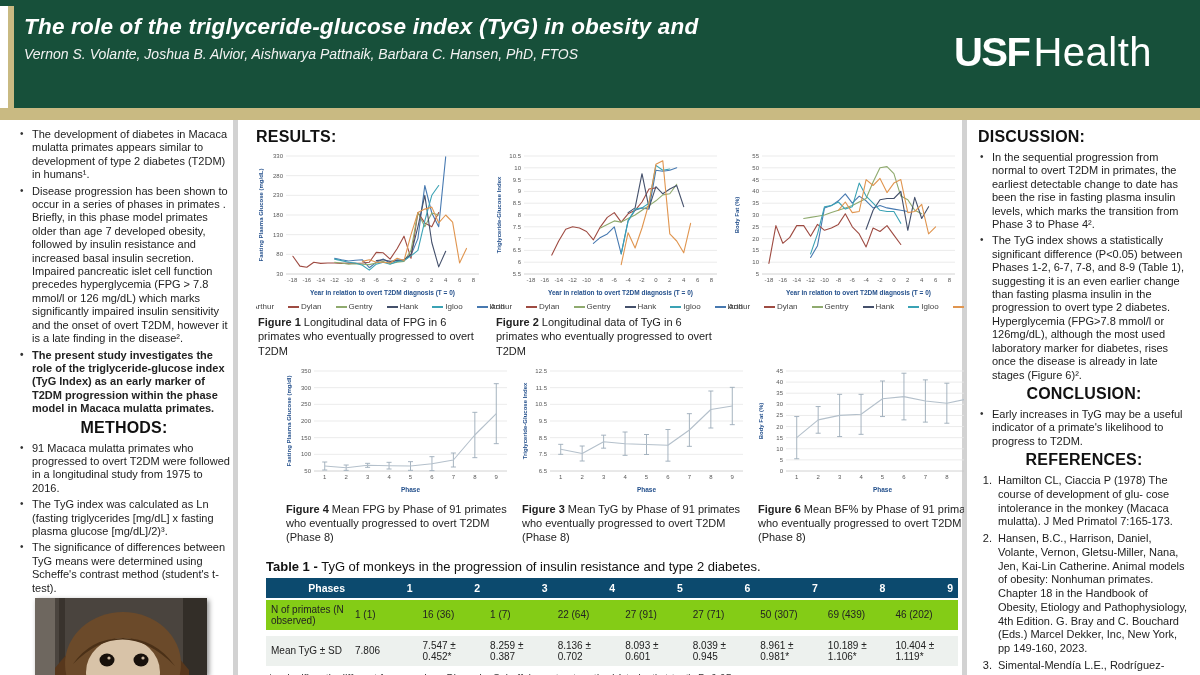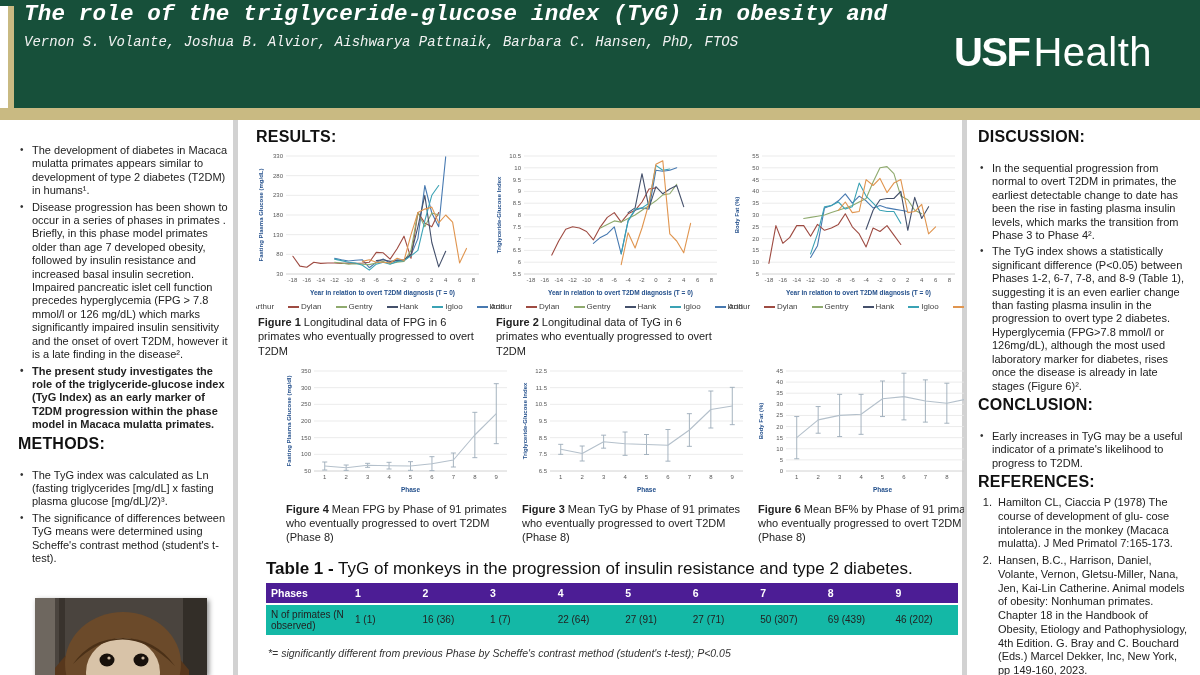--- a/index.html
+++ b/index.html
@@ -2,59 +2,59 @@
 <html><head>
 <meta charset="utf-8">
 <style>
   html,body{margin:0;padding:0;background:#e9e9e9;}
   .poster{position:relative;width:1200px;height:675px;background:#ffffff;overflow:hidden;
     font-family:"Liberation Sans",sans-serif;color:#222;}
   
   .hdr{position:absolute;left:0;top:0;width:1200px;height:108px;background:#17503a;}
   .hdr-white-edge{position:absolute;left:0;top:6px;width:8px;height:102px;background:#ffffff;}
   .hdr-tan-edge{position:absolute;left:8px;top:6px;width:6px;height:102px;background:#c9ba82;}
-  .hdr-text{position:absolute;left:24px;top:0;width:900px;font-family:Liberation Mono, monospace;}
+  .hdr-text{position:absolute;left:24px;top:12px;width:900px;}
   .hdr-title{margin:0;color:#fff;font-size:22.5px;line-height:1.3;font-weight:bold;font-style:italic;letter-spacing:.2px;}
   .hdr-authors{margin-top:5px;color:#f2f2f2;font-size:14px;font-style:italic;}
   .logo{position:absolute;right:48px;top:32px;color:#fff;font-size:40px;line-height:1;white-space:nowrap;}
   .logo-b{font-weight:700;letter-spacing:-1.5px;margin-right:4px;}
   .logo-l{font-weight:400;letter-spacing:.5px;}
   .tan-strip{position:absolute;left:0;top:108px;width:1200px;height:12px;background:#c9ba82;}
   
   .sep{position:absolute;top:120px;bottom:0;width:5px;background:#d2d2d2;}
   .sep1{left:233px;} .sep2{left:962px;}
   .col{position:absolute;top:128px;bottom:0;overflow:hidden;}
   .col-left{left:18px;width:212px;}
   .col-mid{left:256px;width:708px;}
   .col-right{left:978px;width:212px;}
   h2.sec{margin:0 0 5px 0;font-size:16px;font-weight:bold;color:#111;letter-spacing:.2px;}
-  .sec-gap{margin-top:13px;}
-  ul.blist{list-style:none;margin:16px 0 2px 0;padding:0;font-size:11px;line-height:1.22;}
+  .sec-gap{margin-top:13px;text-align:center;}
+  ul.blist{list-style:none;margin:0 0 2px 0;padding:0;font-size:11px;line-height:1.22;}
   ul.blist li{position:relative;padding-left:14px;margin-bottom:3px;}
   ul.blist li::before{content:"\2022";position:absolute;left:2px;top:0;font-size:10px;color:#333;}
   ul.blist li.b{font-weight:bold;}
   ol.rlist{margin:0;padding:0 0 0 17px;font-size:11px;line-height:1.25;}
   ol.rlist li{margin-bottom:3px;padding-left:3px;}
   
   .fig-grid{display:flex;gap:6px;margin-top:4px;}
   .fig-block{width:232px;}
   .legend-row{display:flex;justify-content:center;gap:14px;font-size:8px;color:#444;margin-top:1px;}
   .lg-item{white-space:nowrap;}
   .lg-dash{display:inline-block;width:11px;height:2px;vertical-align:middle;margin-right:2px;}
   p.cap{margin:4px 0 0 2px;font-size:11px;line-height:1.3;color:#222;width:226px;}
   p.cap .b{font-weight:bold;}
   
   .tbl-wrap{margin-top:14px;margin-left:10px;width:692px;}
-  .tbl-title{margin:0 0 4px 0;font-size:17px;color:#111;}
+  .tbl-title{margin:0 0 4px 0;font-size:13px;color:#111;}
   .tbl-title .b{font-weight:bold;}
   table.t1{border-collapse:collapse;width:692px;font-size:10px;table-layout:fixed;}
   table.t1 th,table.t1 td{text-align:left;padding:4px 5px;vertical-align:middle;font-weight:normal;}
-  table.t1 thead th{background:#4c1d95;color:#fff;font-weight:bold;font-size:10.5px;border-bottom:2px solid #ffffff;}
+  table.t1 thead th{background:#0c4a6e;color:#fff;font-weight:bold;font-size:10.5px;border-bottom:2px solid #ffffff;text-align:right;}
   table.t1 thead th:first-child{width:74px;}
-  table.t1 tbody tr:nth-child(1){background:#14b8a6;}
+  table.t1 tbody tr:nth-child(1){background:#84cc16;}
   table.t1 tbody tr:nth-child(1) th,table.t1 tbody tr:nth-child(1) td{border-bottom:6px solid #ffffff;}
   table.t1 tbody tr:nth-child(2){background:#edf1ee;}
   table.t1 tbody th{font-weight:normal;}
   p.foot{margin:6px 0 0 2px;font-size:10.5px;font-style:italic;color:#333;}
   
   .monkey{position:absolute;left:35px;top:598px;width:172px;height:77px;overflow:hidden;box-shadow:2px 2px 5px rgba(0,0,0,.45);}
   
   .chart-mount{display:block;}
 </style>
 </head>
@@ -81,20 +81,21 @@
   <div class="sep sep2"></div>
 
   <section class="col col-left">
     <ul class="blist">
         <li>The development of diabetes in Macaca mulatta primates appears similar to development of type 2 diabetes (T2DM) in humans¹.</li>
         <li>Disease progression has been shown to occur in a series of phases in primates . Briefly, in this phase model primates older than age 7 developed obesity, followed by insulin resistance and increased basal insulin secretion. Impaired pancreatic islet cell function precedes hyperglycemia (FPG &gt; 7.8 mmol/l or 126 mg/dL) which marks significantly impaired insulin sensitivity and the onset of overt T2DM, however it is a late finding in the disease².</li>
         <li class="b">The present study investigates the role of the triglyceride-glucose index (TyG Index) as an early marker of T2DM progression within the phase model in Macaca mulatta primates.</li>
       </ul>
     <h2 class="sec sec-gap">METHODS:</h2>
     <ul class="blist">
+        <li>91 Macaca mulatta primates who progressed to overt T2DM were followed in a longitudinal study from 1975 to 2016.</li>
         <li>The TyG index was calculated as Ln (fasting triglycerides [mg/dL] x fasting plasma glucose [mg/dL]/2)³.</li>
         <li>The significance of differences between TyG means were determined using Scheffe's contrast method (student's t-test).</li>
       </ul>
   </section>
 
   <div class="monkey">
     <svg width="172" height="120" viewBox="0 0 172 120">
       <rect width="172" height="120" fill="#4a443e"></rect>
       <rect x="0" width="20" height="120" fill="#6e675f"></rect>
       <rect x="24" width="6" height="120" fill="#39332d"></rect>
@@ -487,20 +488,32 @@
               <td>1 (1)</td>
               <td>16 (36)</td>
               <td>1 (7)</td>
               <td>22 (64)</td>
               <td>27 (91)</td>
               <td>27 (71)</td>
               <td>50 (307)</td>
               <td>69 (439)</td>
               <td>46 (202)</td>
             </tr>
+            <tr>
+              <th>Mean TyG ± SD</th>
+              <td>7.806</td>
+              <td>7.547 ± 0.452*</td>
+              <td>8.259 ± 0.387</td>
+              <td>8.136 ± 0.702</td>
+              <td>8.093 ± 0.601</td>
+              <td>8.039 ± 0.945</td>
+              <td>8.961 ± 0.981*</td>
+              <td>10.189 ± 1.106*</td>
+              <td>10.404 ± 1.119*</td>
+            </tr>
           </tbody>
         </table>
       <p class="foot">*= significantly different from previous Phase by Scheffe's contrast method (student's t-test); P&lt;0.05</p>
     </div>
   </section>
 
   <section class="col col-right">
     <h2 class="sec">DISCUSSION:</h2>
     <ul class="blist">
         <li>In the sequential progression from normal to overt T2DM in primates, the earliest detectable change to date has been the rise in fasting plasma insulin levels, which marks the transition from Phase 3 to Phase 4².</li>

